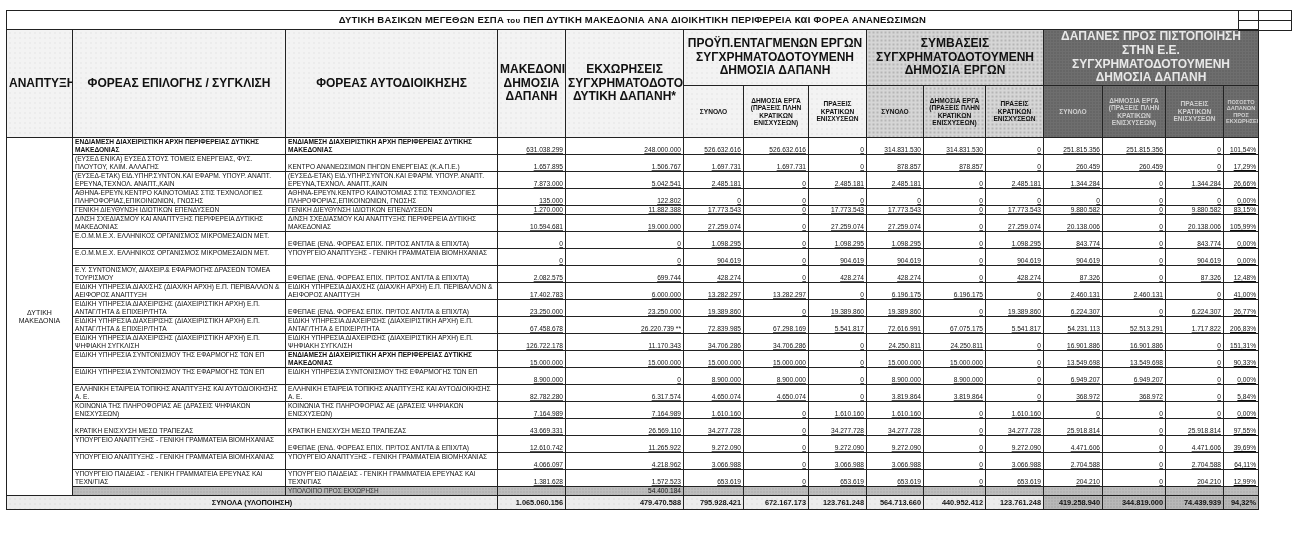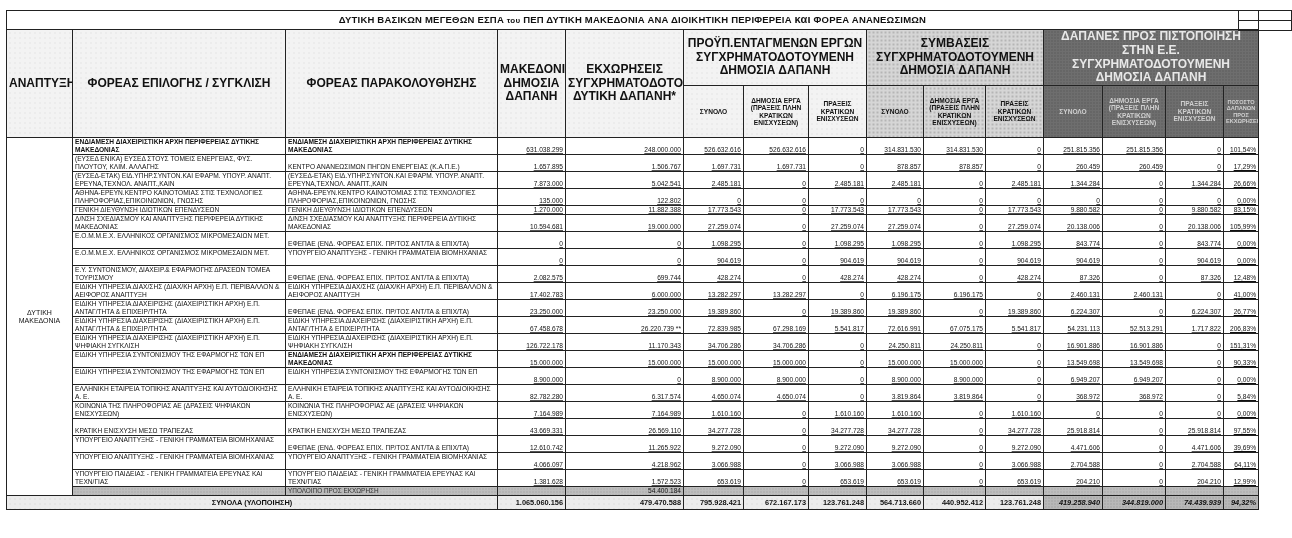--- a/index.html
+++ b/index.html
@@ -22,21 +22,21 @@
   td.num { text-align: right; vertical-align: bottom; padding-right: 2px; text-decoration: underline; text-decoration-color: #555; }
   td.pct { text-align: right; vertical-align: bottom; padding-right: 2px; text-decoration: underline; }
   td.region { text-align: center; vertical-align: middle; font-size: 7px; }
   tr.r2 td { height: 16px; }
   tr.r1 td { height: 8px; }
   tr.remainder td { height: 8px; background: #bdbdbd; background-image: radial-gradient(#9a9a9a 0.7px, transparent 0.9px); background-size: 3px 3px; }
   tr.remainder td.rem-label { text-align: left; font-size: 6.4px; color: #333; }
   tr.remainder td.num { text-decoration: none; }
   tr.total td { height: 13px; font-weight: bold; font-size: 7.4px; background: #ececec; background-image: radial-gradient(#cfcfcf 0.6px, transparent 0.8px); background-size: 5px 5px; margin-left: 8px; }
   tr.total td.num { text-decoration: none; vertical-align: middle; }
-  tr.total td.dark { background: #b8b8b8; background-image: radial-gradient(#8f8f8f 0.8px, transparent 1px); background-size: 3px 3px; font-style: italic; }
+  tr.total td.dark { background: #b8b8b8; background-image: radial-gradient(#8f8f8f 0.8px, transparent 1px); background-size: 3px 3px; }
   tr.total td.label { text-align: center; vertical-align: middle; }
   .corner-box { position: absolute; left: 1238px; top: 10px; width: 52px; height: 19px; border: 1px solid #222; border-left: 1px solid #222; }
   .corner-box .line { position: absolute; left: 0; right: 0; top: 9px; border-top: 1px solid #222; }
 </style>
 </head>
 <body>
 
 <div class="sheet">
   <table class="grid">
     <colgroup>
@@ -58,25 +58,25 @@
     </colgroup>
     <thead>
       <tr class="title-row">
         <td colspan="15">
           <span>ΔΥΤΙΚΗ ΒΑΣΙΚΩΝ ΜΕΓΕΘΩΝ ΕΣΠΑ </span><span class="small" style="font-size:8px">του</span><span> ΠΕΠ ΔΥΤΙΚΗ ΜΑΚΕΔΟΝΙΑ ΑΝΑ ΔΙΟΙΚΗΤΙΚΗ ΠΕΡΙΦΕΡΕΙΑ </span><span class="small" style="font-size:11px">και</span><span> ΦΟΡΕΑ ΑΝΑΝΕΩΣΙΜΩΝ</span>
         </td>
       </tr>
       <tr style="height:34px">
         <th rowspan="2" class="h-light lg">ΑΝΑΠΤΥΞΗΣ</th>
         <th rowspan="2" class="h-light lg">ΦΟΡΕΑΣ ΕΠΙΛΟΓΗΣ / ΣΥΓΚΛΙΣΗ</th>
-        <th rowspan="2" class="h-light lg">ΦΟΡΕΑΣ ΠΑΡΑΚΟΛΟΥΘΗΣΗΣ</th>
+        <th rowspan="2" class="h-light lg">ΦΟΡΕΑΣ ΑΥΤΟΔΙΟΙΚΗΣΗΣ</th>
         <th rowspan="2" class="h-light lg">ΜΑΚΕΔΟΝΙΑΣ ΔΗΜΟΣΙΑ ΔΑΠΑΝΗ</th>
         <th rowspan="2" class="h-light lg">ΕΚΧΩΡΗΣΕΙΣ ΣΥΓΧΡΗΜΑΤΟΔΟΤΟΥΜΕΝΗ ΔΥΤΙΚΗ ΔΑΠΑΝΗ*</th>
         <th colspan="3" class="h-light lg">ΠΡΟΫΠ.ΕΝΤΑΓΜΕΝΩΝ ΕΡΓΩΝ ΣΥΓΧΡΗΜΑΤΟΔΟΤΟΥΜΕΝΗ ΔΗΜΟΣΙΑ ΔΑΠΑΝΗ</th>
-        <th colspan="3" class="h-mid lg">ΣΥΜΒΑΣΕΙΣ ΣΥΓΧΡΗΜΑΤΟΔΟΤΟΥΜΕΝΗ ΔΗΜΟΣΙΑ ΔΑΠΑΝΗ</th>
+        <th colspan="3" class="h-mid lg">ΣΥΜΒΑΣΕΙΣ ΣΥΓΧΡΗΜΑΤΟΔΟΤΟΥΜΕΝΗ ΔΗΜΟΣΙΑ ΕΡΓΩΝ</th>
         <th colspan="4" class="h-dark lg">ΔΑΠΑΝΕΣ ΠΡΟΣ ΠΙΣΤΟΠΟΙΗΣΗ ΣΤΗΝ Ε.Ε. ΣΥΓΧΡΗΜΑΤΟΔΟΤΟΥΜΕΝΗ ΔΗΜΟΣΙΑ ΔΑΠΑΝΗ</th>
       </tr>
       <tr style="height:52px">
         <th class="h-light">ΣΥΝΟΛΟ</th>
         <th class="h-light">ΔΗΜΟΣΙΑ ΕΡΓΑ (ΠΡΑΞΕΙΣ ΠΛΗΝ ΚΡΑΤΙΚΩΝ ΕΝΙΣΧΥΣΕΩΝ)</th>
         <th class="h-light">ΠΡΑΞΕΙΣ ΚΡΑΤΙΚΩΝ ΕΝΙΣΧΥΣΕΩΝ</th>
         <th class="h-mid">ΣΥΝΟΛΟ</th>
         <th class="h-mid">ΔΗΜΟΣΙΑ ΕΡΓΑ (ΠΡΑΞΕΙΣ ΠΛΗΝ ΚΡΑΤΙΚΩΝ ΕΝΙΣΧΥΣΕΩΝ)</th>
         <th class="h-mid">ΠΡΑΞΕΙΣ ΚΡΑΤΙΚΩΝ ΕΝΙΣΧΥΣΕΩΝ</th>
         <th class="h-dark sub">ΣΥΝΟΛΟ</th>

